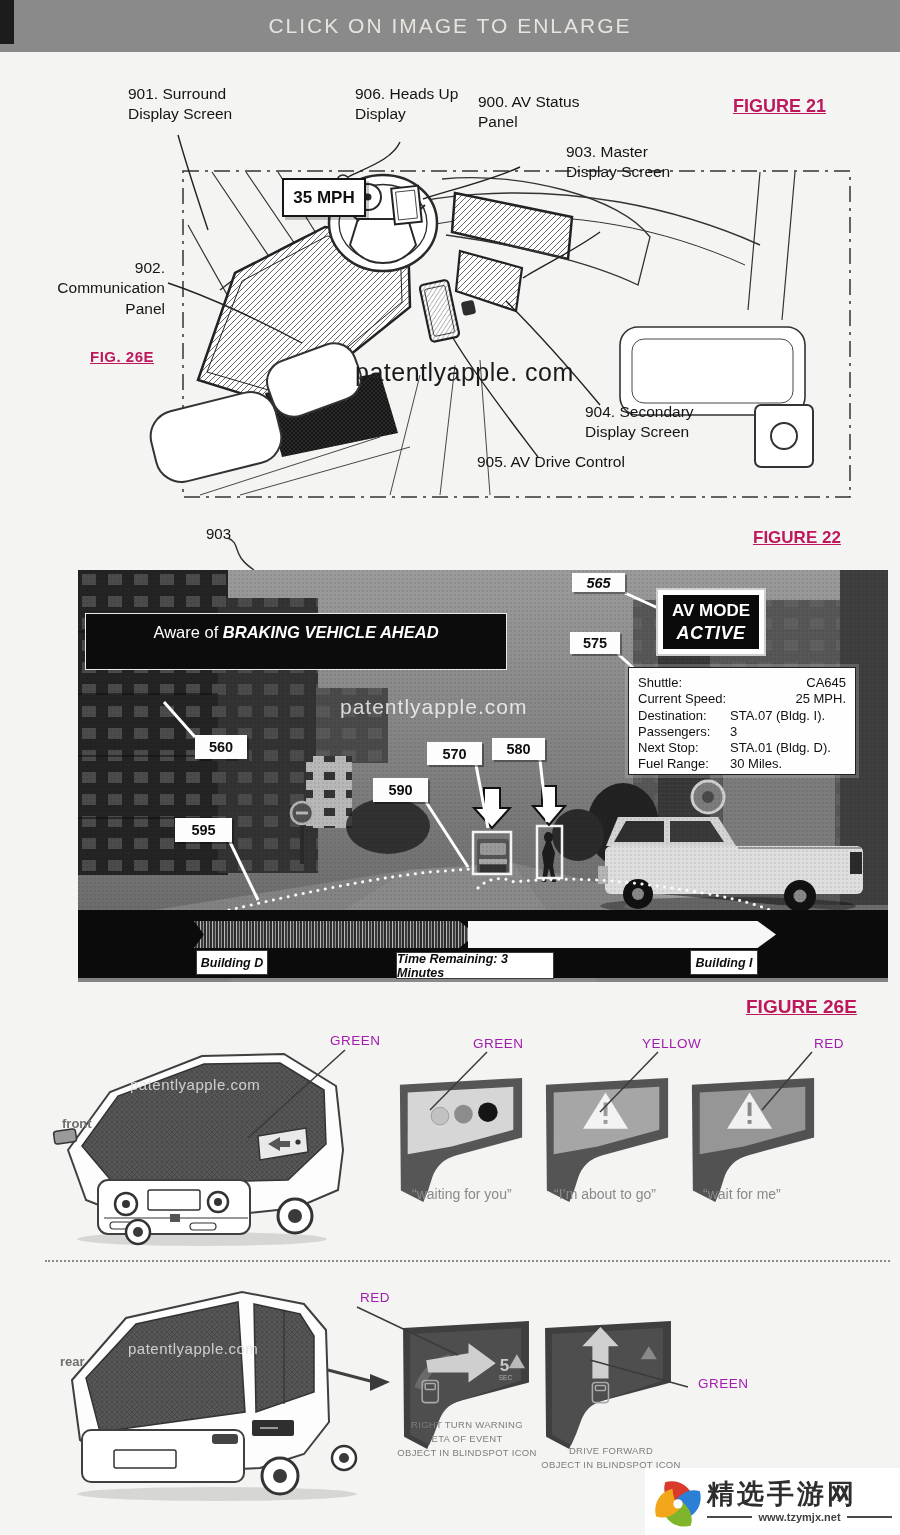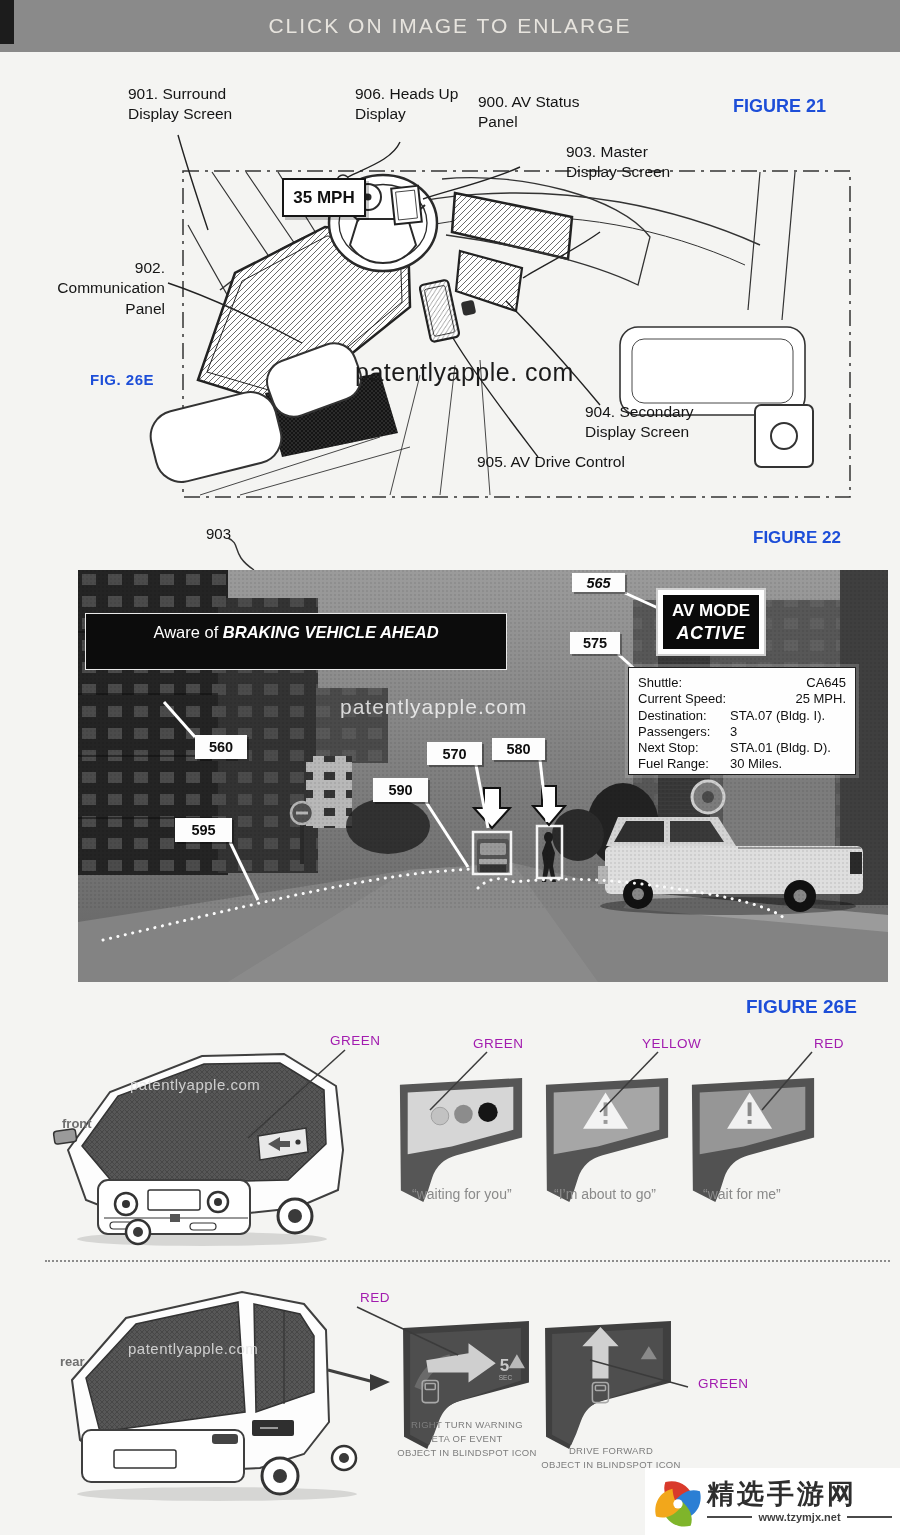--- a/index.html
+++ b/index.html
@@ -5,21 +5,21 @@
   html,body{margin:0;padding:0;background:#e9e9e7;}
   .page{position:relative;width:900px;height:1535px;background:#f4f4f2;overflow:hidden;
         font-family:"Liberation Sans", sans-serif;color:#111;}
   .abs{position:absolute;}
   
   .banner{left:0;top:0;width:900px;height:52px;background:#8a8a8a;display:flex;align-items:center;justify-content:center;}
   .banner span{color:#e7e4de;font-size:21px;letter-spacing:2px;font-weight:400;}
   .notch{left:0;top:0;width:14px;height:44px;background:#1c1c1c;}
   
   .fig-label{font-size:15.5px;line-height:1.32;color:#141414;white-space:pre-line;}
-  .fig-title{font-weight:700;font-size:17px;color:#1d4ed8;}
+  .fig-title{font-weight:700;font-size:17px;color:#be185d;text-decoration:underline;}
   .speed-box{border:2px solid #151515;background:#fff;font-weight:700;font-size:17px;
              display:flex;align-items:center;justify-content:center;box-shadow:3px 3px 0 rgba(0,0,0,.22);}
   .wm21{font-weight:400;font-size:25px;color:#1b1b1b;letter-spacing:.5px;}
   
   .scene{left:78px;top:570px;width:810px;height:408px;background:#6e6e6e;}
   .msg{background:#0c0c0c;border:1px solid #e9e9e9;color:#fff;text-align:center;
        font-size:16.5px;line-height:1.55;padding-top:6px;box-sizing:border-box;}
   .msg i{font-style:italic;font-weight:700;}
   .refbox{background:#fdfdfd;color:#0e0e0e;font-weight:700;font-size:14.5px;
           display:flex;align-items:center;justify-content:center;box-shadow:2px 2px 0 rgba(0,0,0,.35);}
@@ -153,21 +153,21 @@
     <div class="abs fig-label" style="left:355px;top:32px;">906. Heads Up
 Display</div>
     <div class="abs fig-label" style="left:478px;top:40px;">900. AV Status
 Panel</div>
     <div class="abs fig-title" style="left:733px;top:44px;font-size:18px;">FIGURE 21</div>
     <div class="abs fig-label" style="left:566px;top:90px;">903. Master
 Display Screen</div>
     <div class="abs fig-label" style="left:57px;top:206px;width:108px;text-align:right;">902.
 Communication
 Panel</div>
-    <div class="abs fig-title" style="left:90px;top:296px;font-size:15px;letter-spacing:.5px;margin-top:23px;">FIG. 26E</div>
+    <div class="abs fig-title" style="left:90px;top:296px;font-size:15px;letter-spacing:.5px;">FIG. 26E</div>
     <div class="abs fig-label" style="left:585px;top:350px;">904. Secondary
 Display Screen</div>
     <div class="abs fig-label" style="left:477px;top:400px;">905. AV Drive Control</div>
     <div class="abs speed-box" style="left:282px;top:126px;width:80px;height:35px;">35 MPH</div>
     <div class="abs wm21" style="left:355px;top:306px;">patentlyapple. com</div>
   </section>
 
   <div class="abs fig-label" style="left:206px;top:524px;font-size:15px;">903</div>
   <svg class="abs" style="left:222px;top:534px;" width="44" height="40" viewBox="0 0 44 40">
     <path d="M6,4 C20,10 8,20 32,36" stroke="#333" stroke-width="1.4" fill="none"></path>
@@ -318,20 +318,27 @@
       <div class="info-row">
           <span class="l">Next Stop:</span>
           <span class="v">STA.01 (Bldg. D).</span>
         </div>
       <div class="info-row">
           <span class="l">Fuel Range:</span>
           <span class="v">30 Miles.</span>
         </div>
     </div>
 
+    <div class="abs bar" style="left:0;top:340px;width:810px;height:68px;">
+      <div class="abs arrow-tex" style="left:116px;top:11px;width:282px;height:27px;"></div>
+      <div class="abs arrow-wht" style="left:390px;top:11px;width:308px;height:27px;"></div>
+      <div class="abs bar-tag" style="left:118px;top:40px;width:70px;height:23px;">Building D</div>
+      <div class="abs bar-tag" style="left:318px;top:42px;width:156px;height:25px;">Time Remaining: 3 Minutes</div>
+      <div class="abs bar-tag" style="left:612px;top:40px;width:66px;height:23px;">Building I</div>
+    </div>
   </section>
 
   <div class="abs fig-title" style="left:746px;top:996px;font-size:19px;letter-spacing:0;">FIGURE 26E</div>
 
   <section class="abs" style="left:0;top:1020px;width:900px;height:515px;">
 
     <svg class="abs" style="left:52px;top:12px;" width="300" height="215" viewBox="0 0 300 215">
       <defs>
         <pattern id="glassF" width="5" height="5" patternUnits="userSpaceOnUse">
           <rect width="5" height="5" fill="#575757"></rect>

